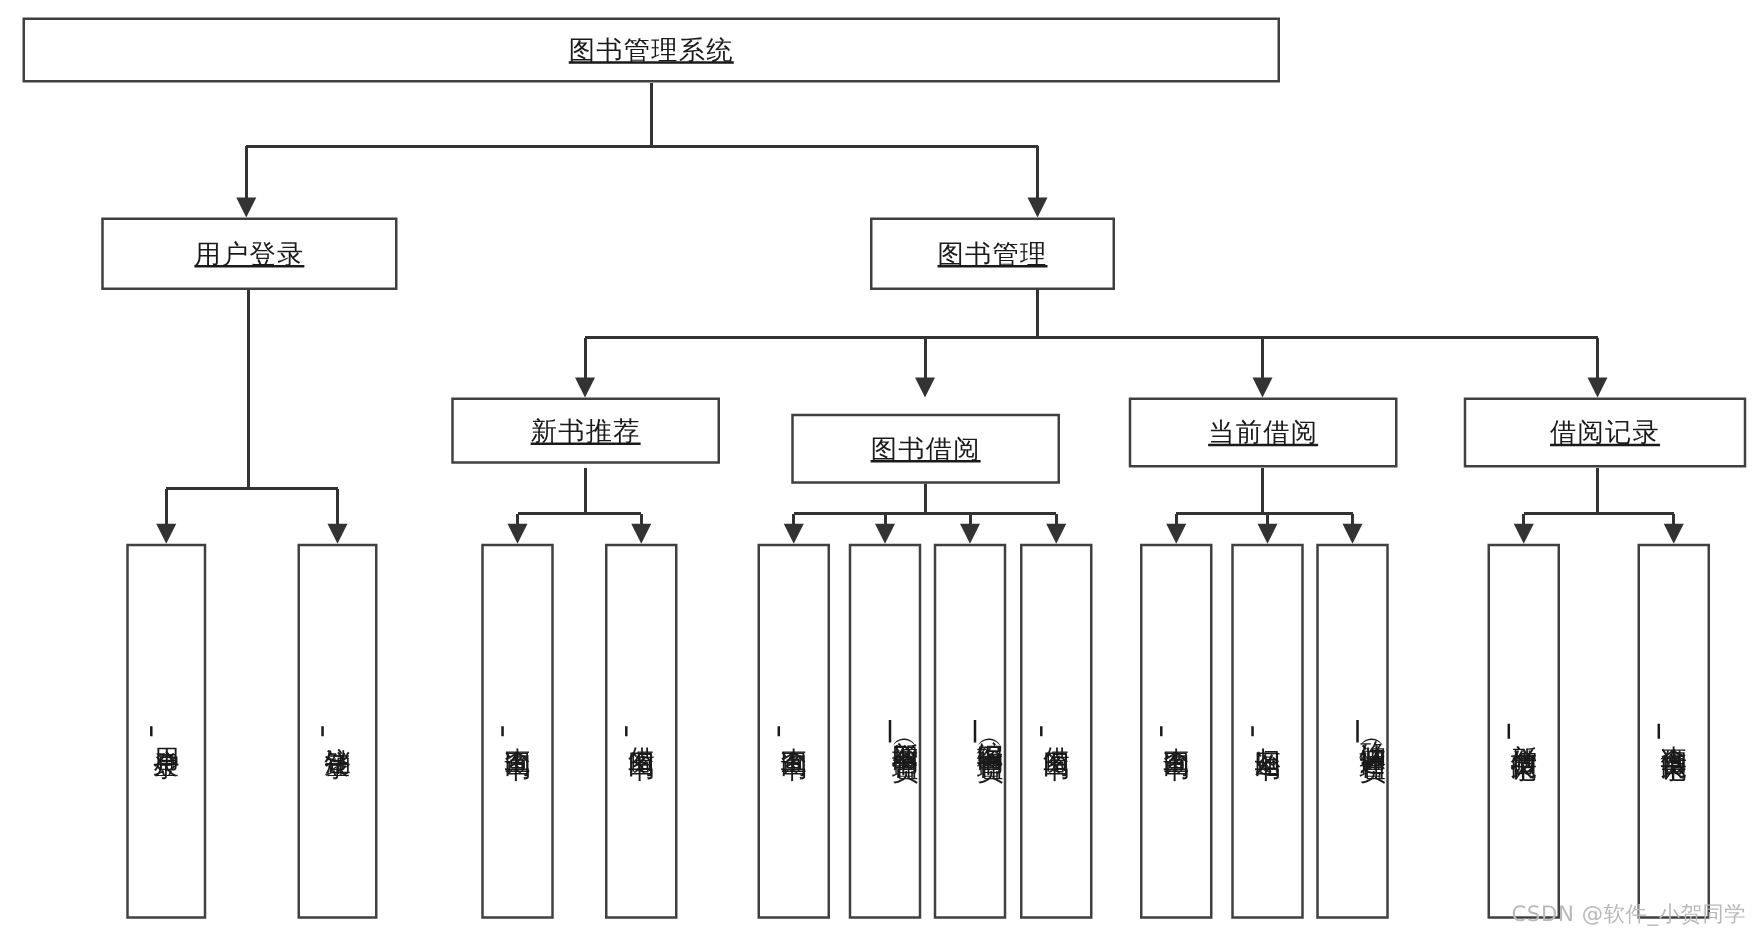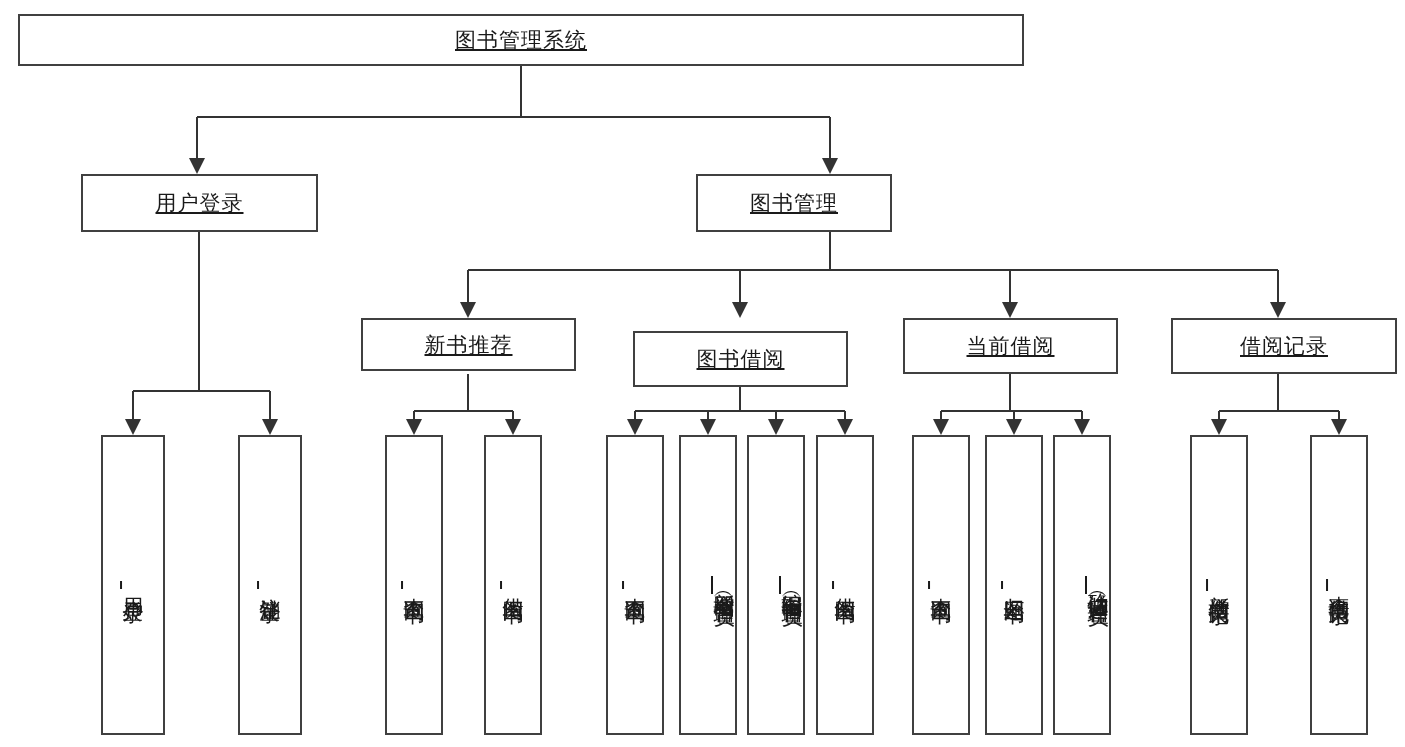--- a/index.html
+++ b/index.html
@@ -142,13 +142,14 @@
       <div class="node v mid" style="left: 606px; top: 435px; width: 58px; height: 300px;">查询图书</div>
       <div class="node v topstart" style="left: 679px; top: 435px; width: 58px; height: 300px;">新增图书（管理员）</div>
       <div class="node v topstart" style="left: 747px; top: 435px; width: 58px; height: 300px;">编辑图书（管理员）</div>
       <div class="node v mid" style="left: 816px; top: 435px; width: 58px; height: 300px;">借阅图书</div>
       <div class="node v mid" style="left: 912px; top: 435px; width: 58px; height: 300px;">查询图书</div>
       <div class="node v mid" style="left: 985px; top: 435px; width: 58px; height: 300px;">归还图书</div>
       <div class="node v topstart" style="left: 1053px; top: 435px; width: 58px; height: 300px;">确认归还（管理员）</div>
       <div class="node v mid" style="left: 1190px; top: 435px; width: 58px; height: 300px;">新增借阅记录</div>
       <div class="node v mid" style="left: 1310px; top: 435px; width: 58px; height: 300px;">查询借阅记录</div>
     </div>
+  <div class="watermark">CSDN @软件_小贺同学</div>
 </div>
 
 </body></html>

